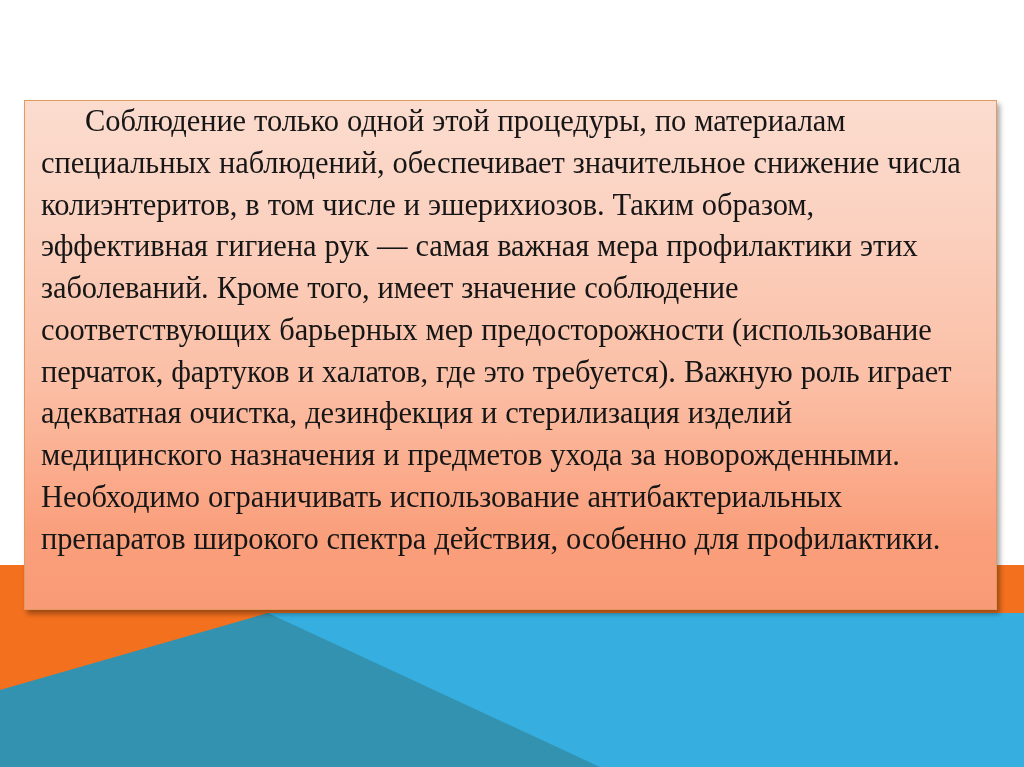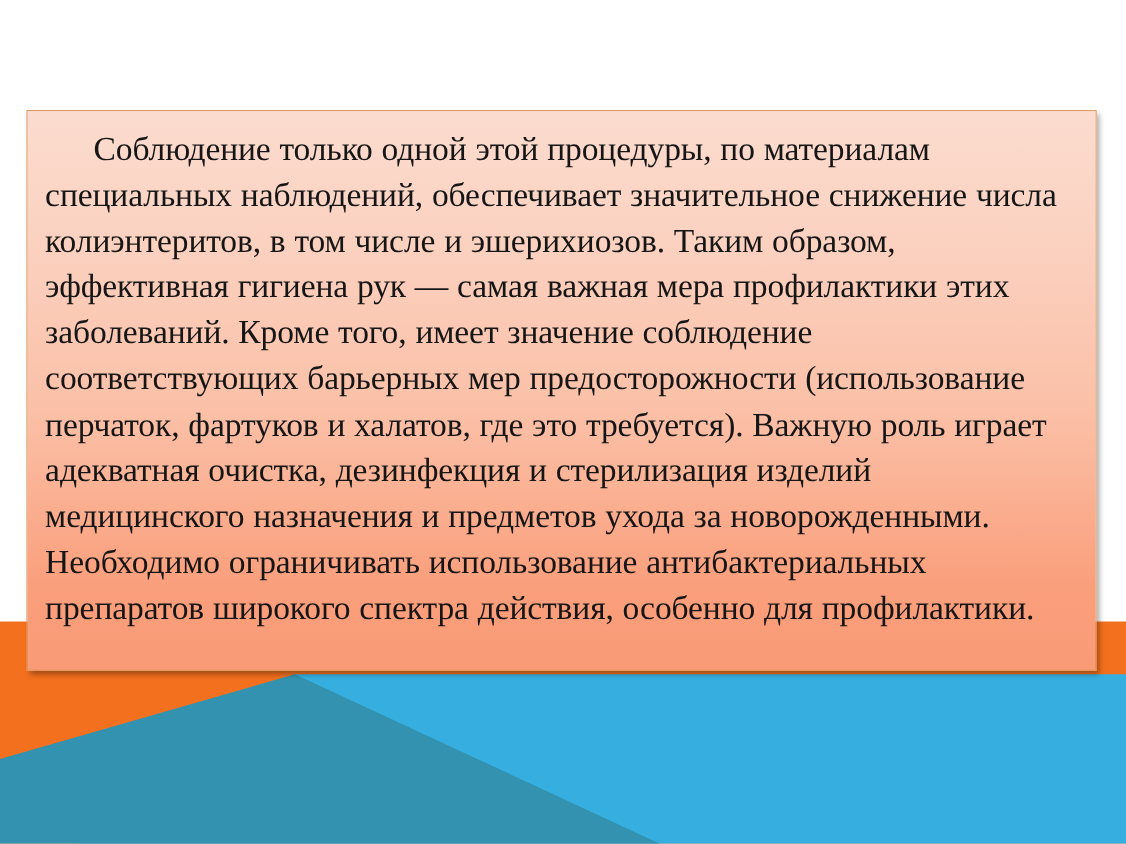--- a/index.html
+++ b/index.html
@@ -36,21 +36,21 @@
   .text-card {
     position: absolute;
     left: 24px;
     top: 100px;
     width: 973px;
     height: 510px;
     box-sizing: border-box;
     border: 1px solid #E09A62;
     background: linear-gradient(to bottom, #FBDCCF 0%, #FBD2C1 22%, #FBBFA6 55%, #FA9F7C 85%, #F99A76 100%);
     box-shadow: 3px 4px 5px rgba(0, 0, 0, 0.35);
-    padding: 14px 22px 10px 16px;
+    padding: 0 22px 10px 16px;
   }
 
   .body-text {
     margin: 0;
     color: #161616;
     font-family: "Liberation Serif", "DejaVu Serif", serif;
     font-size: 30.5px;
     line-height: 1.37;
     text-indent: 44px;
     letter-spacing: -0.1px;

